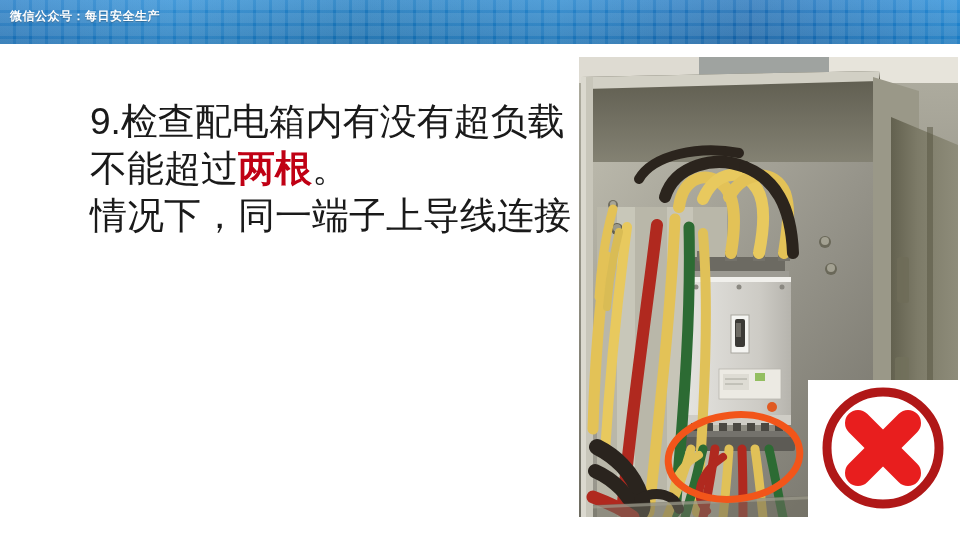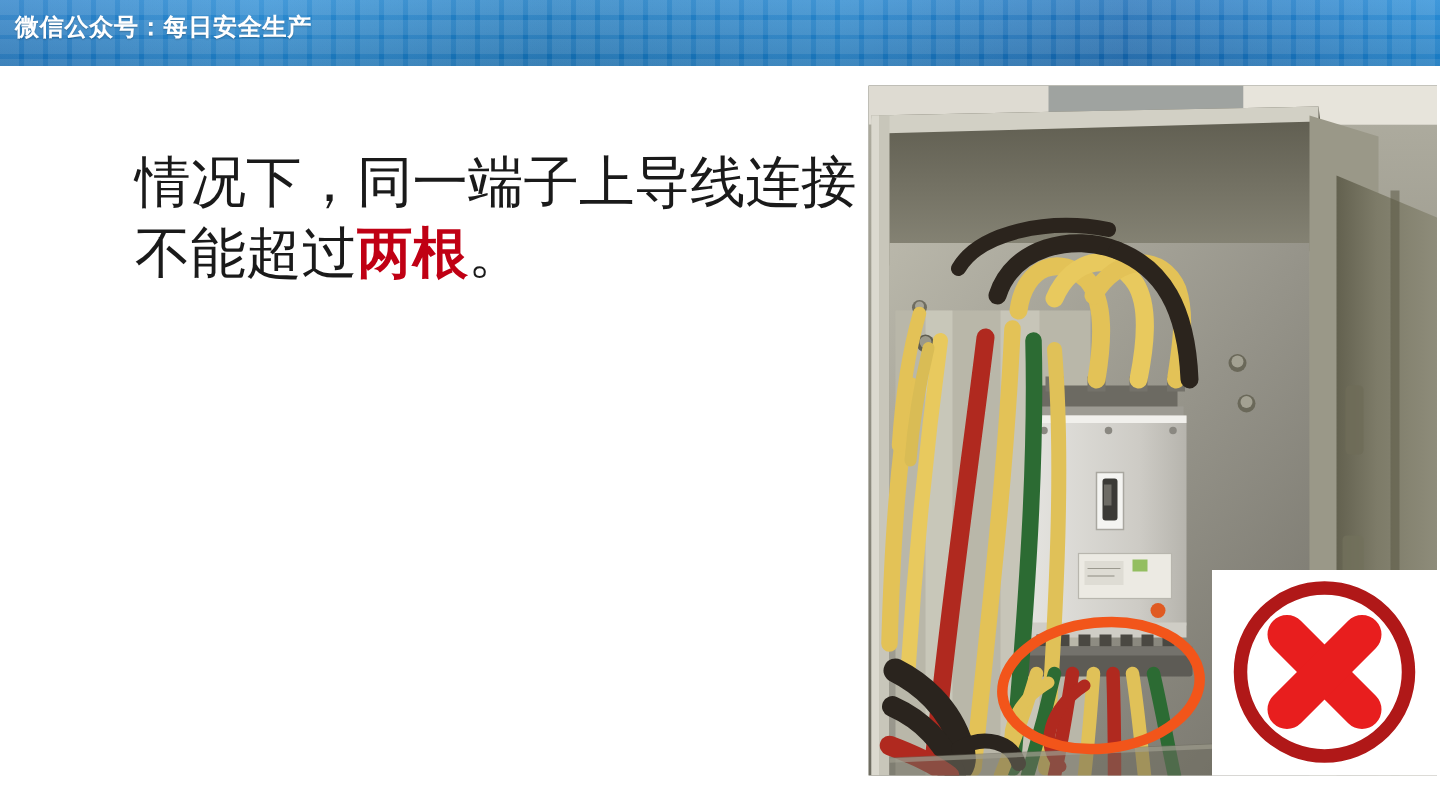--- a/index.html
+++ b/index.html
@@ -33,21 +33,21 @@
   }
   #top-banner .sheen {
     position: absolute; left: 0; top: 0; width: 100%; height: 100%;
     background: linear-gradient(to bottom, rgba(255,255,255,0.07), rgba(0,0,0,0.10));
     pointer-events: none;
   }
   #banner-title {
     position: absolute;
     left: 10px;
     top: 8px;
-    font-size: 16px;
+    font-size: 12px;
     font-weight: bold;
     color: #ffffff;
     letter-spacing: 0.5px;
     text-shadow: 0 1px 1px rgba(0,0,0,0.25);
     white-space: nowrap;
   }
 
   
   #text-block {
     position: absolute;
@@ -90,22 +90,23 @@
 </style>
 </head>
 <body>
 
 <div id="top-banner">
   <div class="sheen"></div>
   <div id="banner-title">微信公众号：每日安全生产</div>
 </div>
 
 <div id="text-block">
+  <div class="text-line"><span>9.检查配电箱内有没有超负载</span></div>
+  <div class="text-line"><span>不能超过</span><span class="hl-red">两根</span><span>。</span></div>
   <div class="text-line"><span>情况下，同一端子上导线连接</span></div>
-  <div class="text-line"><span>不能超过</span><span class="hl-red">两根</span><span>。</span></div>
 </div>
 
 <div id="photo">
   <svg width="379" height="460" viewBox="0 0 379 460">
     <defs>
       <linearGradient id="wallg" x1="0" y1="0" x2="1" y2="0">
         <stop offset="0" stop-color="#c9c7bb"></stop>
         <stop offset="1" stop-color="#a7a495"></stop>
       </linearGradient>
       <linearGradient id="innerg" x1="0" y1="0" x2="1" y2="1">

